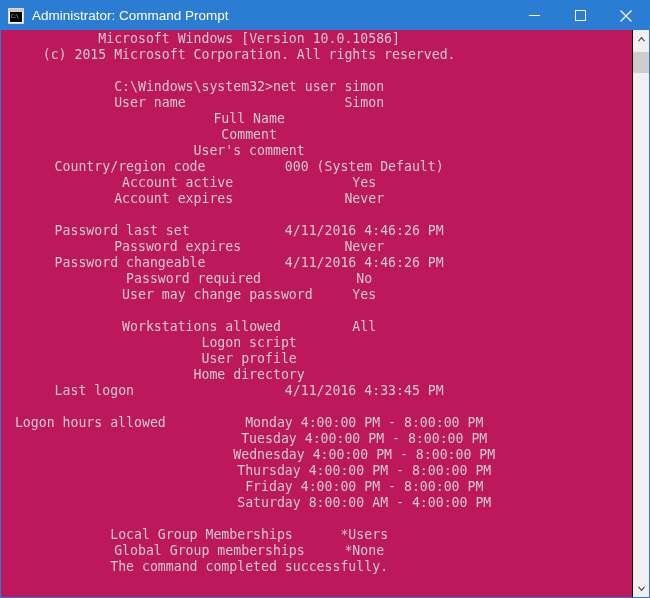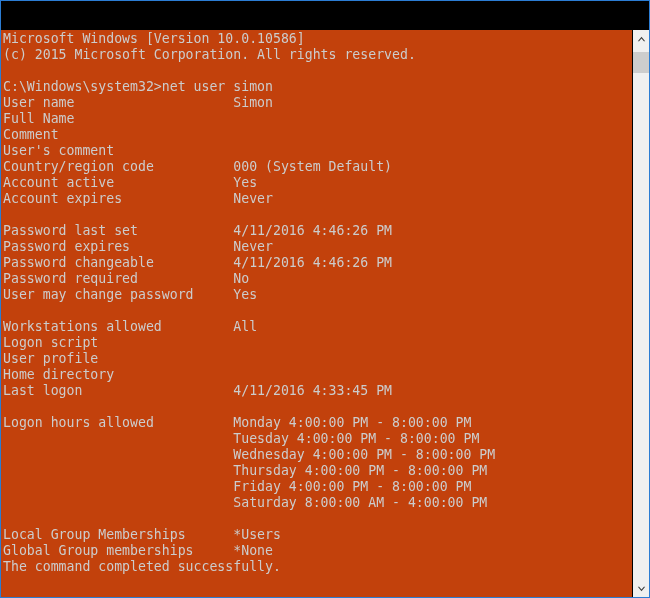--- a/index.html
+++ b/index.html
@@ -89,22 +89,23 @@
   }
   .wbtn svg { display: block; }
 
   
   #terminal {
     position: absolute;
     top: 29px;
     left: 0;
     width: 631px;
     height: 567px;
-    background: #c2410c;
-    overflow: hidden;
+    background: #be185d;
+    overflow: hidden;
+    text-align: center;
   }
   #term-text {
     margin: 0;
     padding: 0;
     position: absolute;
     top: 1px;
     left: 2px;
     color: #cccccc;
     font-family: "DejaVu Sans Mono", monospace;
     font-size: 13.2px;
@@ -145,20 +146,45 @@
     width: 16px;
     height: 21px;
     background: #cdcdcd;
   }
 </style>
 </head>
 <body>
 
 <div id="window">
 
+  <div id="titlebar">
+    <div id="title-icon">
+      <div class="bar"></div>
+      <div class="scr">C:\</div>
+    </div>
+    <div id="title-text">Administrator: Command Prompt</div>
+
+    <div id="window-controls">
+      <div class="wbtn">
+        <svg width="11" height="11" viewBox="0 0 11 11" aria-hidden="true">
+          <rect x="0" y="5" width="11" height="1" fill="#ffffff"></rect>
+        </svg>
+      </div>
+      <div class="wbtn">
+        <svg width="11" height="11" viewBox="0 0 11 11" aria-hidden="true">
+          <rect x="0.5" y="0.5" width="10" height="10" fill="none" stroke="#ffffff" stroke-width="1"></rect>
+        </svg>
+      </div>
+      <div class="wbtn">
+        <svg width="12" height="12" viewBox="0 0 12 12" aria-hidden="true">
+          <path d="M0.5 0.5 L11.5 11.5 M11.5 0.5 L0.5 11.5" stroke="#ffffff" stroke-width="1.1" fill="none"></path>
+        </svg>
+      </div>
+    </div>
+  </div>
 
   <div id="terminal">
     <pre id="term-text">Microsoft Windows [Version 10.0.10586]
 (c) 2015 Microsoft Corporation. All rights reserved.
 
 C:\Windows\system32&gt;net user simon
 User name                    Simon
 Full Name
 Comment
 User's comment

